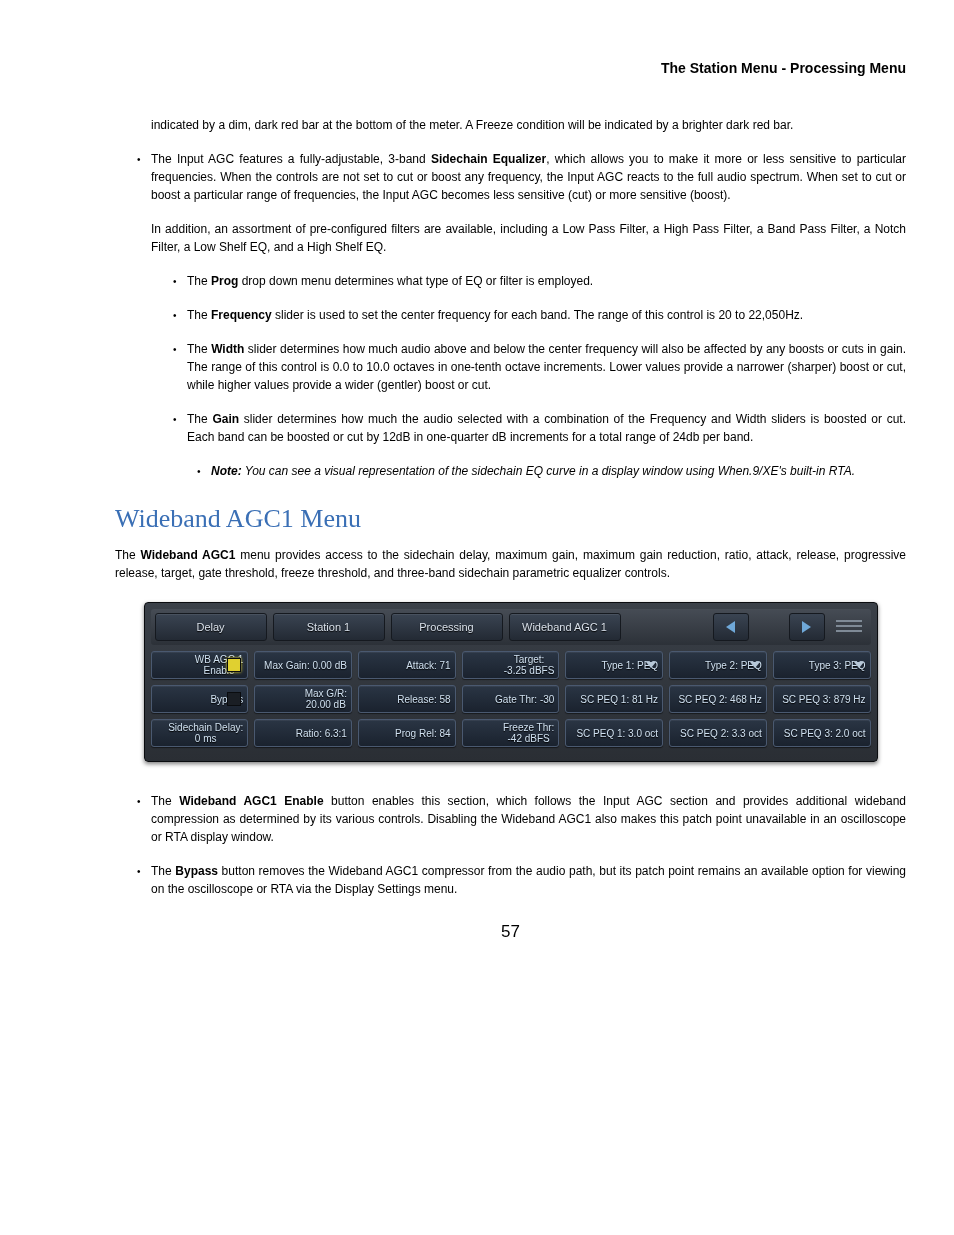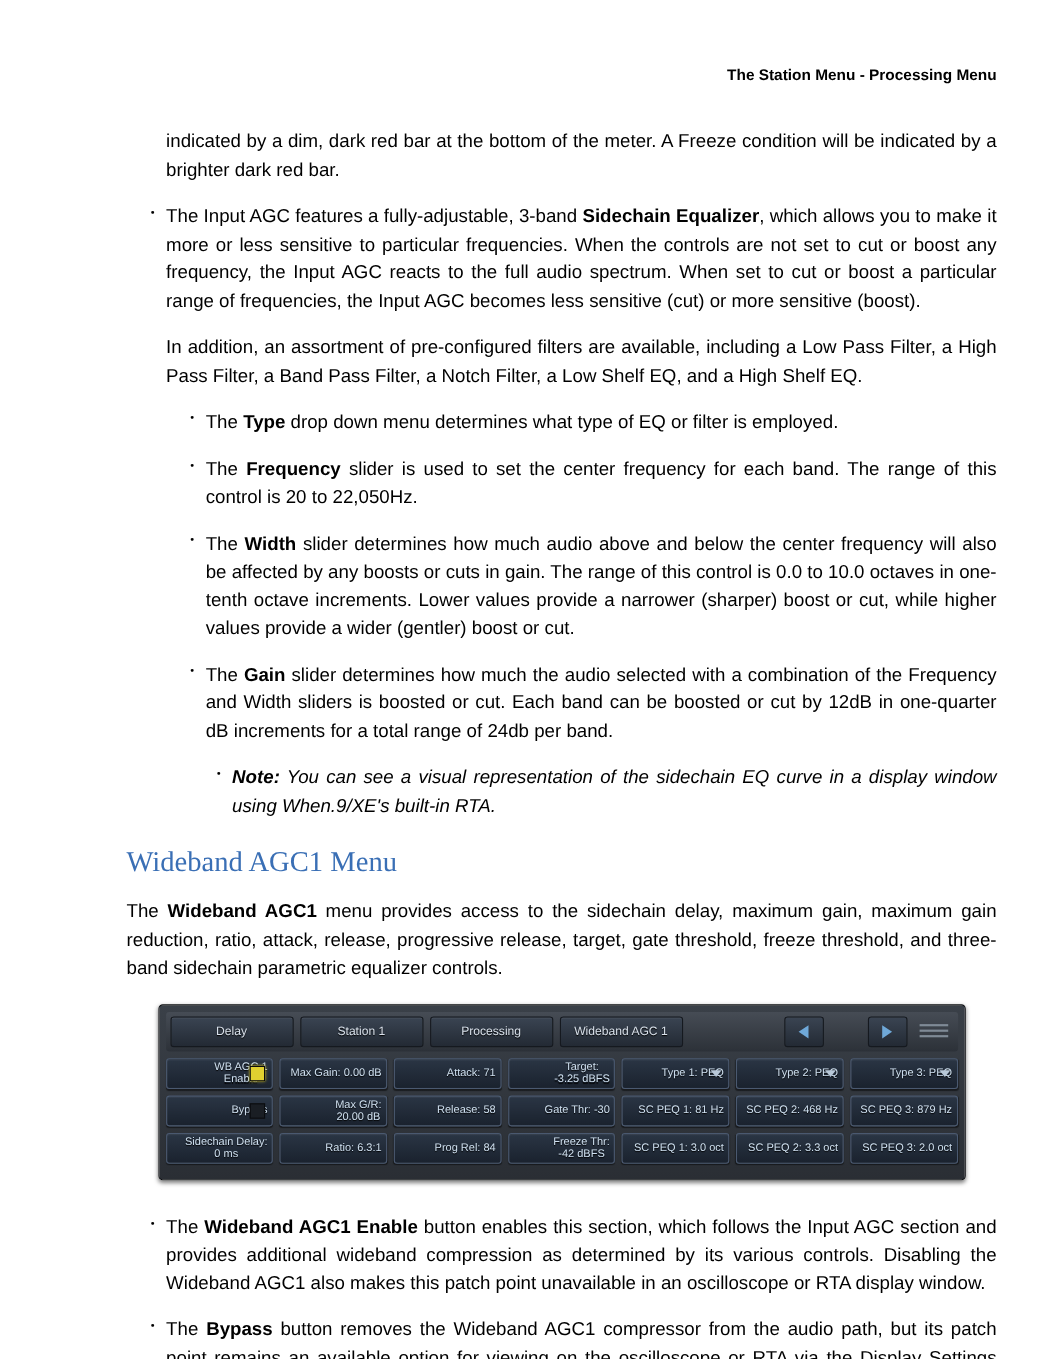--- a/index.html
+++ b/index.html
@@ -17,21 +17,21 @@
     box-sizing: border-box;
     position: relative;
   }
   .header-right {
     text-align: right;
     font-weight: bold;
     font-size: 14px;
     margin-bottom: 40px;
   }
   .body-text {
-    font-size: 17px;
+    font-size: 12px;
     line-height: 1.5;
     text-align: justify;
     margin-bottom: 16px;
   }
   .indent1 {
     margin-left: 36px;
   }
   .indent2 {
     margin-left: 72px;
   }
@@ -183,21 +183,21 @@
 
   <p class="body-text indent1">indicated by a dim, dark red bar at the bottom of the meter. A Freeze condition will be indicated by a brighter dark red bar.</p>
 
   <p class="body-text indent1 bullet">
     <span>The Input AGC features a fully-adjustable, 3-band </span><span class="bold">Sidechain Equalizer</span><span>, which allows you to make it more or less sensitive to particular frequencies. When the controls are not set to cut or boost any frequency, the Input AGC reacts to the full audio spectrum. When set to cut or boost a particular range of frequencies, the Input AGC becomes less sensitive (cut) or more sensitive (boost).</span>
   </p>
 
   <p class="body-text indent1">In addition, an assortment of pre-configured filters are available, including a Low Pass Filter, a High Pass Filter, a Band Pass Filter, a Notch Filter, a Low Shelf EQ, and a High Shelf EQ.</p>
 
   <p class="body-text indent2 bullet">
-    <span>The </span><span class="bold">Type</span><span> drop down menu determines what type of EQ or filter is employed.</span>
+    <span>The </span><span class="bold">Prog</span><span> drop down menu determines what type of EQ or filter is employed.</span>
   </p>
 
   <p class="body-text indent2 bullet">
     <span>The </span><span class="bold">Frequency</span><span> slider is used to set the center frequency for each band. The range of this control is 20 to 22,050Hz.</span>
   </p>
 
   <p class="body-text indent2 bullet">
     <span>The </span><span class="bold">Width</span><span> slider determines how much audio above and below the center frequency will also be affected by any boosts or cuts in gain. The range of this control is 0.0 to 10.0 octaves in one-tenth octave increments. Lower values provide a narrower (sharper) boost or cut, while higher values provide a wider (gentler) boost or cut.</span>
   </p>
 

